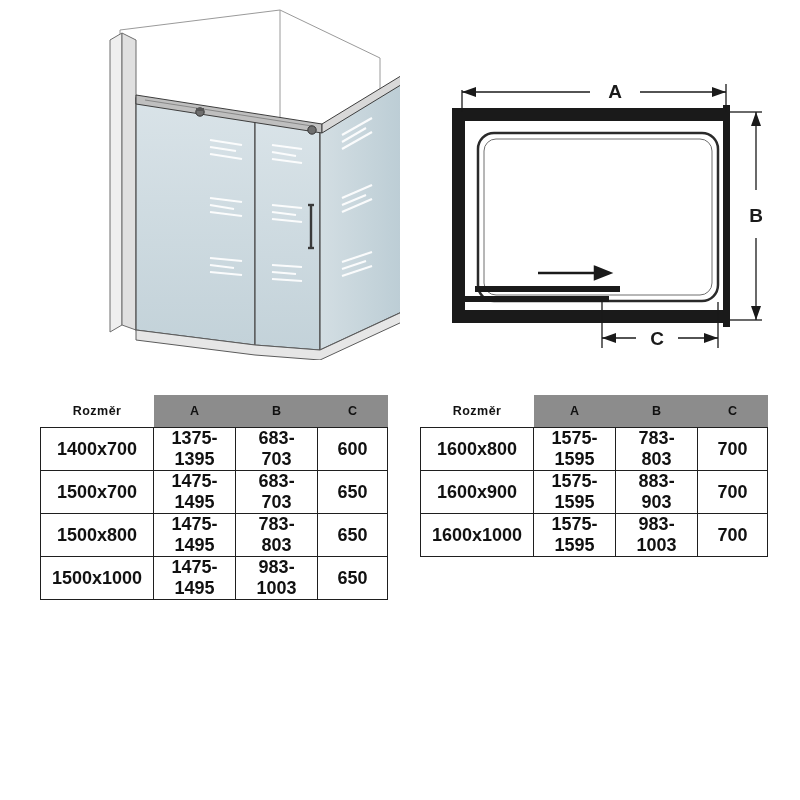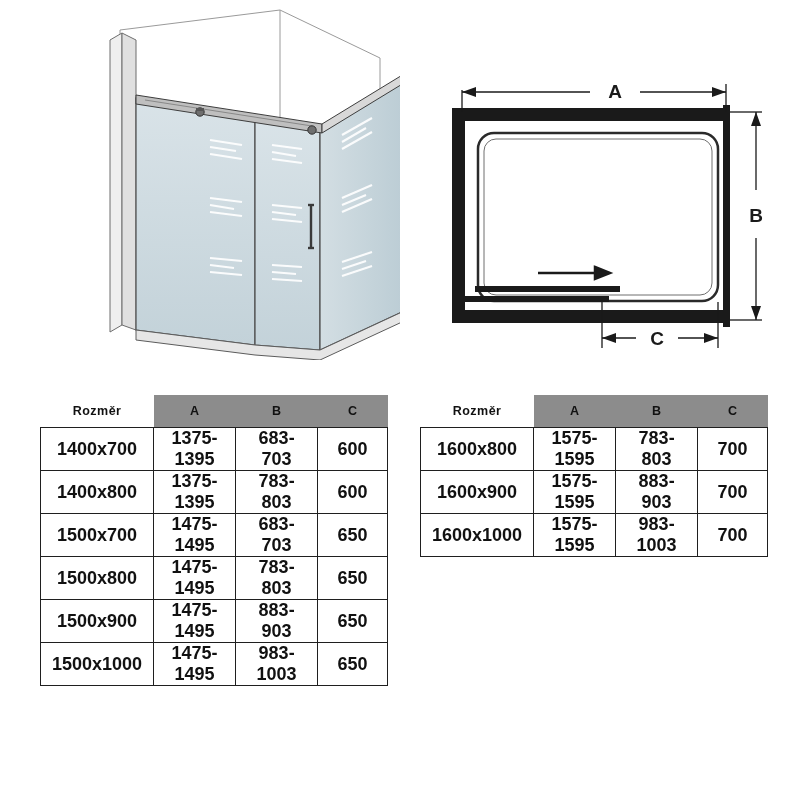--- a/index.html
+++ b/index.html
@@ -253,41 +253,29 @@
       </tr>
     </thead>
     <tbody id="tbody-left">
         <tr>
           <td>1400x700</td>
           <td>1375-1395</td>
           <td>683-703</td>
           <td>600</td>
         </tr>
         <tr>
-          <td>1400x800</td>
-          <td>1375-1395</td>
-          <td>783-803</td>
-          <td>600</td>
-        </tr>
-        <tr>
           <td>1500x700</td>
           <td>1475-1495</td>
           <td>683-703</td>
           <td>650</td>
         </tr>
         <tr>
           <td>1500x800</td>
           <td>1475-1495</td>
           <td>783-803</td>
-          <td>650</td>
-        </tr>
-        <tr>
-          <td>1500x900</td>
-          <td>1475-1495</td>
-          <td>883-903</td>
           <td>650</td>
         </tr>
         <tr>
           <td>1500x1000</td>
           <td>1475-1495</td>
           <td>983-1003</td>
           <td>650</td>
         </tr>
       </tbody>
   </table>

